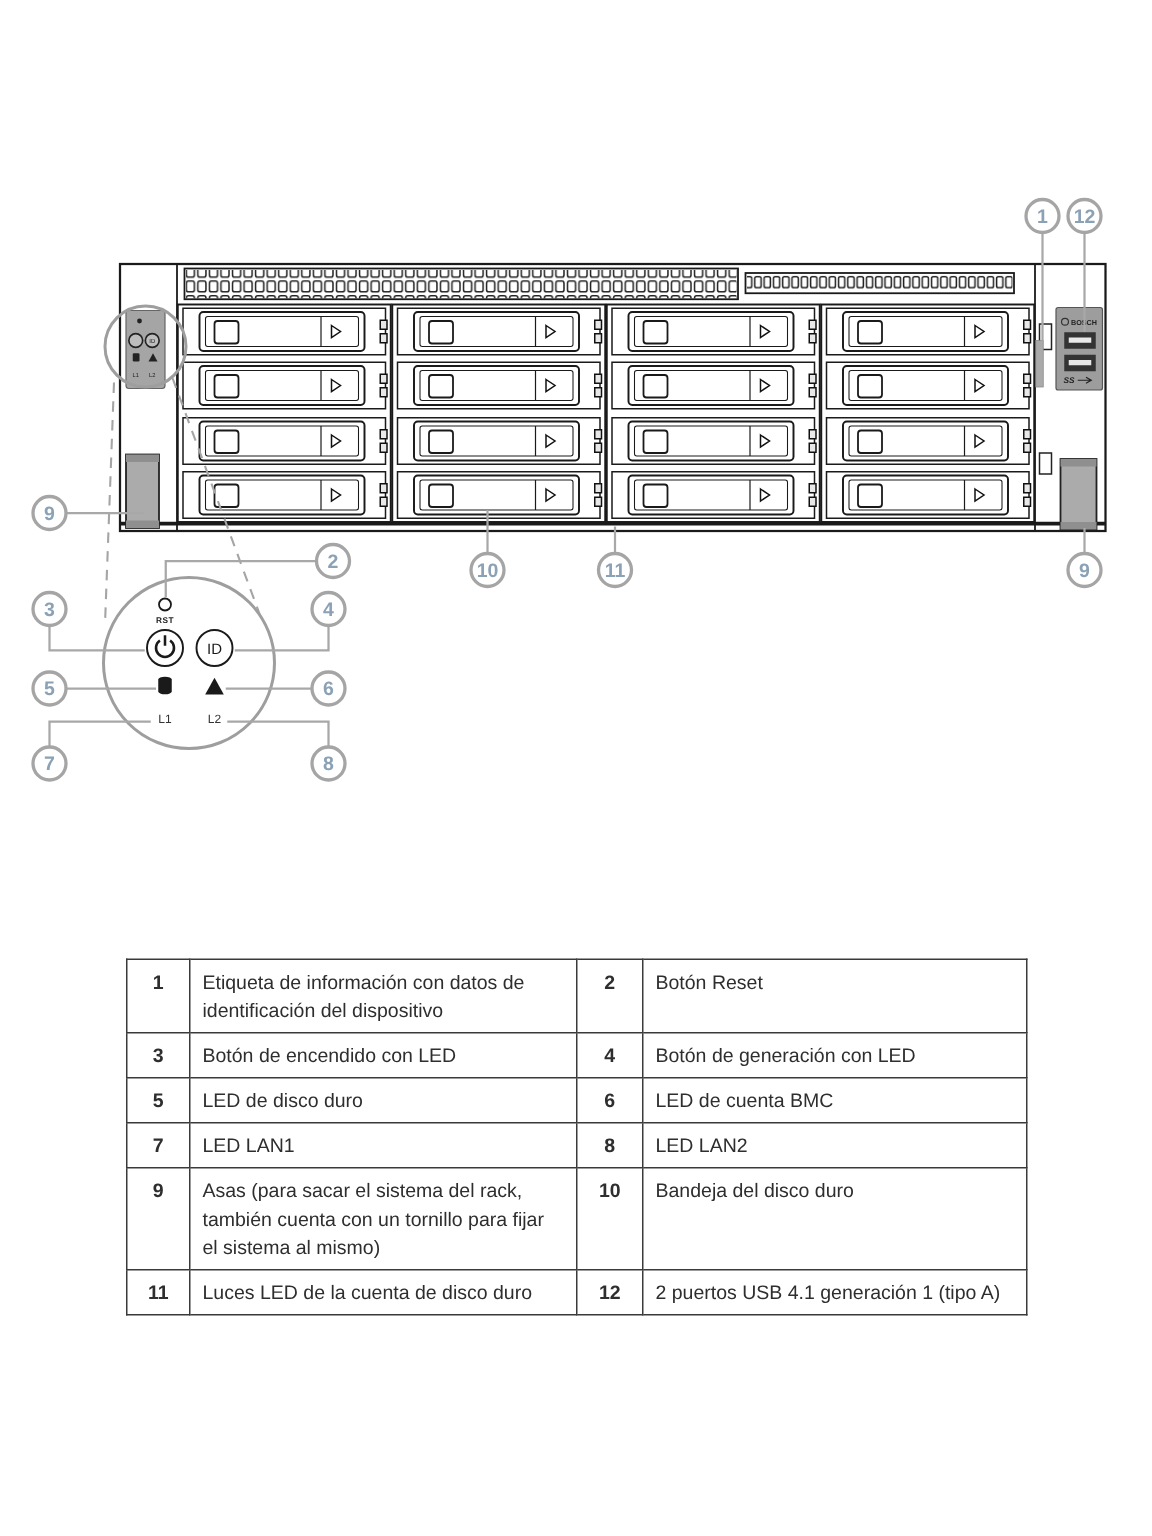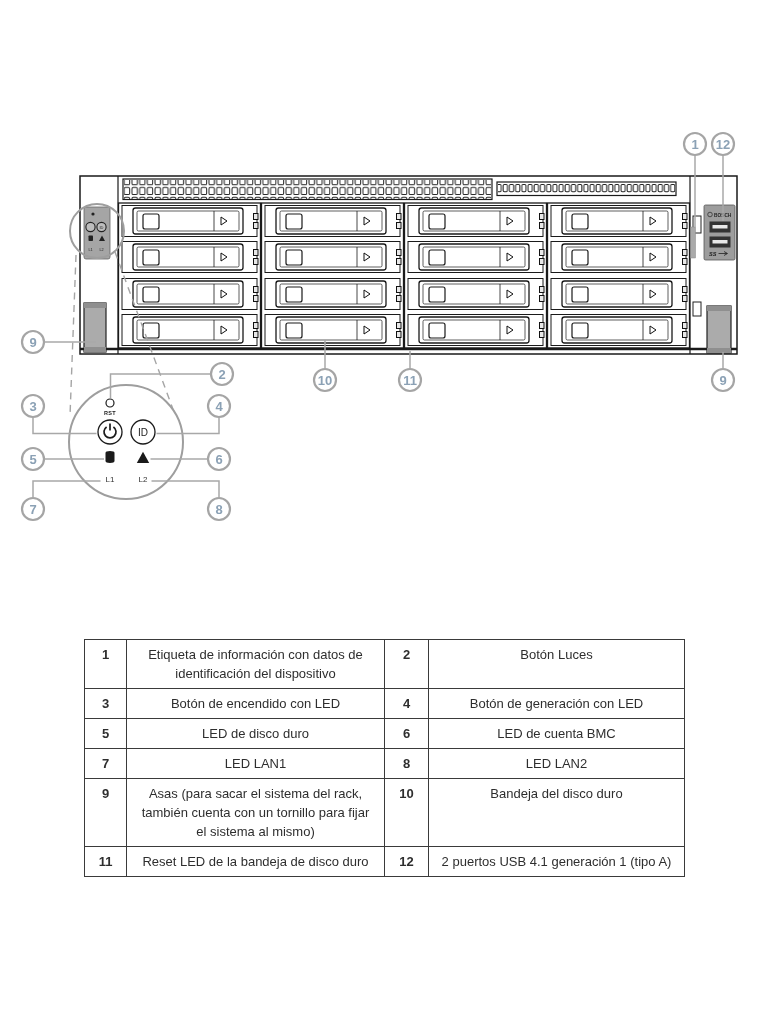--- a/index.html
+++ b/index.html
@@ -2,21 +2,21 @@
 <html><head>
 <meta charset="utf-8">
 <style>
   html,body{margin:0;padding:0;background:#ffffff;}
   .page{position:relative;width:768px;height:1024px;background:#ffffff;overflow:hidden;
         font-family:"Liberation Sans",sans-serif;}
   .diagram-svg{position:absolute;left:0;top:0;}
   
   .legend{position:absolute;left:84px;top:639px;width:600px;border-collapse:collapse;
           table-layout:fixed;font-size:13px;line-height:19px;color:#2e2e2e;}
-  .legend td{border:1px solid #3a3a3a;vertical-align:top;padding:5px 8px;text-align:center;}
+  .legend td{border:1px solid #3a3a3a;vertical-align:top;padding:5px 8px;}
   .legend td.num{font-weight:bold;text-align:center;padding:5px 2px;}
   
   text{font-family:"Liberation Sans",sans-serif;}
   .co-num{font-size:13px;font-weight:600;fill:#8ba1b5;text-anchor:middle;}
   .ink{stroke:#1a1a1a;fill:none;}
 </style>
 </head>
 <body>
 
 <div class="page">
@@ -227,21 +227,21 @@
     <col style="width:42px">
         <col style="width:258px">
         <col style="width:44px">
         <col style="width:256px">
   </colgroup>
   <tbody>
     <tr>
       <td class="num">1</td>
       <td>Etiqueta de información con datos de identificación del dispositivo</td>
       <td class="num">2</td>
-      <td>Botón Luces</td>
+      <td>Botón Reset</td>
     </tr>
     <tr>
       <td class="num">3</td>
       <td>Botón de encendido con LED</td>
       <td class="num">4</td>
       <td>Botón de generación con LED</td>
     </tr>
     <tr>
       <td class="num">5</td>
       <td>LED de disco duro</td>
@@ -255,20 +255,20 @@
       <td>LED LAN2</td>
     </tr>
     <tr>
       <td class="num">9</td>
       <td>Asas (para sacar el sistema del rack, también cuenta con un tornillo para fijar el sistema al mismo)</td>
       <td class="num">10</td>
       <td>Bandeja del disco duro</td>
     </tr>
     <tr>
       <td class="num">11</td>
-      <td>Reset LED de la bandeja de disco duro</td>
+      <td>Luces LED de la cuenta de disco duro</td>
       <td class="num">12</td>
       <td>2 puertos USB 4.1 generación 1 (tipo A)</td>
     </tr>
   </tbody>
 </table>
 
 </div>
 
 </body></html>

